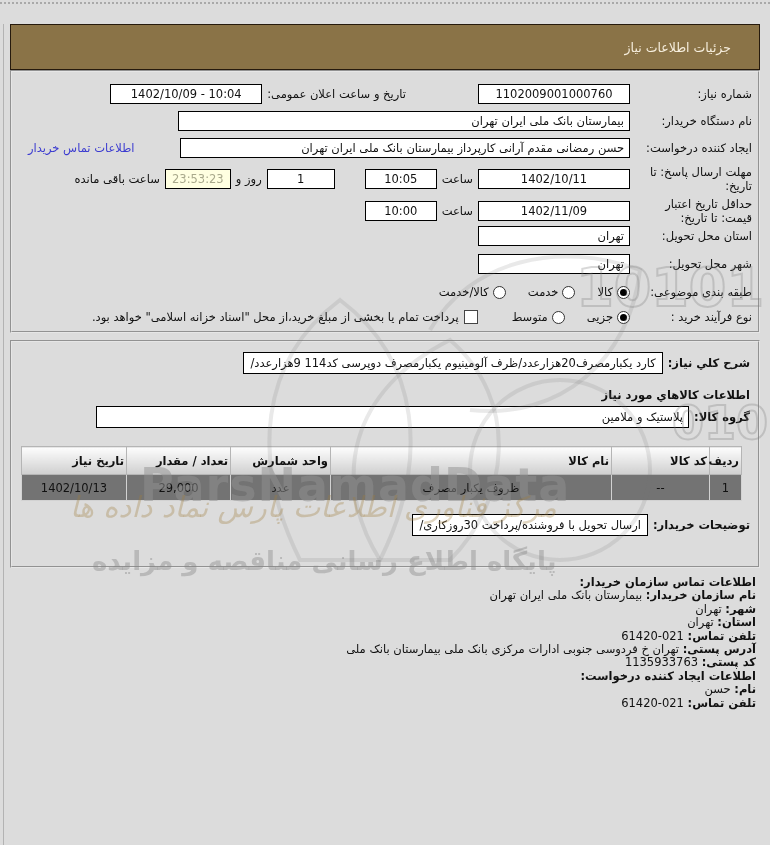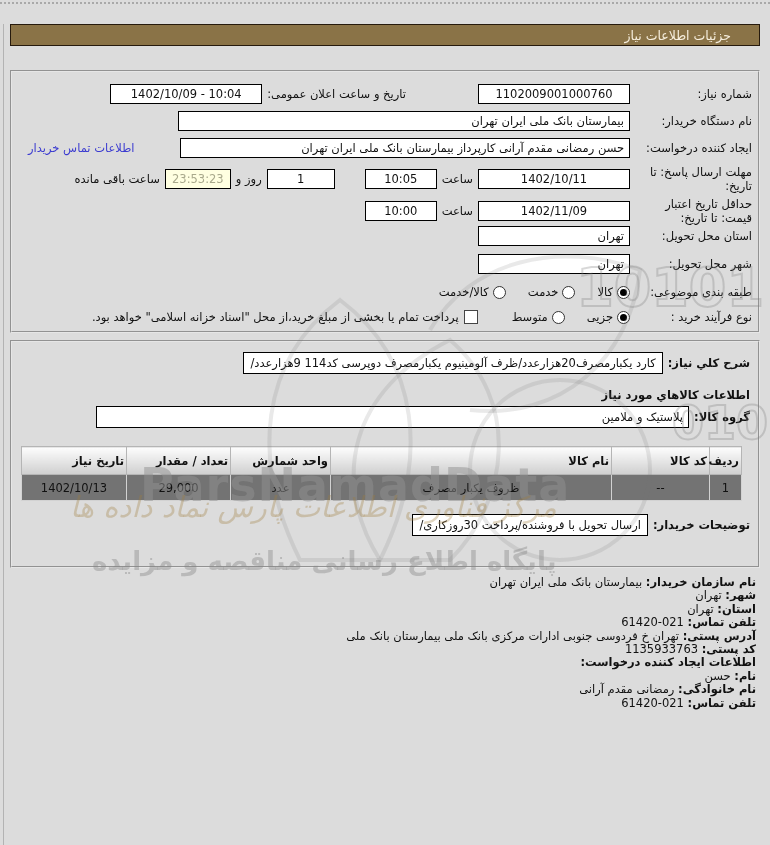--- a/index.html
+++ b/index.html
@@ -2,21 +2,21 @@
 <html lang="fa" dir="rtl"><head>
 <meta charset="utf-8">
 <style>
   html,body{margin:0;padding:0;}
   body{font-family:"DejaVu Sans","Liberation Sans",sans-serif;background:#dcdcdc;}
   #page{position:relative;width:770px;height:845px;background:#dcdcdc;overflow:hidden;direction:rtl;color:#111;}
 
   .dotline{position:absolute;top:2px;left:0;right:0;height:0;border-top:2px dotted #a9a9a9;}
   .leftedge{position:absolute;top:24px;bottom:0;left:3px;width:1px;background:#b3b3b3;}
 
-  .titlebar{position:absolute;top:24px;right:10px;width:750px;height:22px;box-sizing:border-box;
+  .titlebar{position:absolute;top:24px;right:10px;width:750px;height:46px;box-sizing:border-box;
     background:#8a7347;border:1px solid #261a0d;color:#f6eedd;font-size:12.5px;
     display:flex;align-items:center;padding-right:28px;}
 
   .panel{position:absolute;right:10px;width:750px;box-sizing:border-box;
     border:2px groove #e6e6e6;background:#dcdcdc;}
   #panel1{top:70px;height:263px;}
   #panel2{top:340px;height:228px;}
 
   .frow{position:absolute;right:6px;left:6px;display:flex;align-items:center;direction:rtl;height:22px;}
   .flabel{flex:none;width:122px;font-size:11.5px;line-height:1.25;padding-left:4px;box-sizing:border-box;}
@@ -202,29 +202,29 @@
       </tbody>
     </table>
 
     <div class="brow" style="top:172px;">
       <span class="blabel">توضیحات خریدار:</span>
       <span class="vbox">ارسال تحویل با فروشنده/پرداخت 30روزکاری/</span>
     </div>
   </div>
 
   <div id="contact">
+    <div class="cl"><b>اطلاعات تماس سازمان خریدار:</b></div>
     <div class="cl"><b>نام سازمان خریدار:</b> <span>بیمارستان بانک ملی ایران تهران</span></div>
     <div class="cl"><b>شهر:</b> <span>تهران</span></div>
     <div class="cl"><b>استان:</b> <span>تهران</span></div>
     <div class="cl"><b>تلفن تماس:</b> <span class="num">61420-021</span></div>
     <div class="cl"><b>آدرس پستی:</b> <span>تهران خ فردوسی جنوبی ادارات مرکزی بانک ملی بیمارستان بانک ملی</span></div>
     <div class="cl"><b>کد پستی:</b> <span class="num">1135933763</span></div>
     <div class="cl"><b>اطلاعات ایجاد کننده درخواست:</b></div>
     <div class="cl"><b>نام:</b> <span>حسن</span></div>
-    <div class="cl"><b>نام خانوادگی:</b> <span>رمضانی مقدم آرانی</span></div>
     <div class="cl"><b>تلفن تماس:</b> <span class="num">61420-021</span></div>
   </div>
 
   <svg class="wm-svg" width="770" height="845" viewBox="0 0 770 845">
     <g fill="none" stroke="rgba(120,120,120,0.16)" stroke-width="4">
       <path d="M300,560 C250,460 260,360 340,300 C420,360 430,460 380,560 Z"></path>
       <path d="M380,560 C330,480 350,390 450,340 C520,400 510,500 450,560 Z"></path>
       <path d="M430,330 C470,260 560,240 640,270 C630,360 560,420 470,410"></path>
       <circle cx="560" cy="470" r="90"></circle>
     </g>

